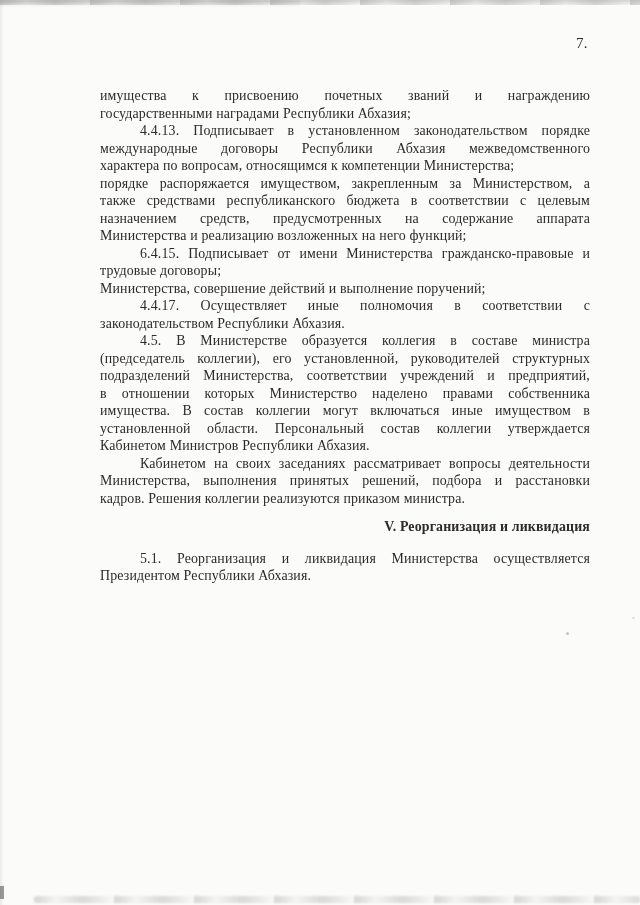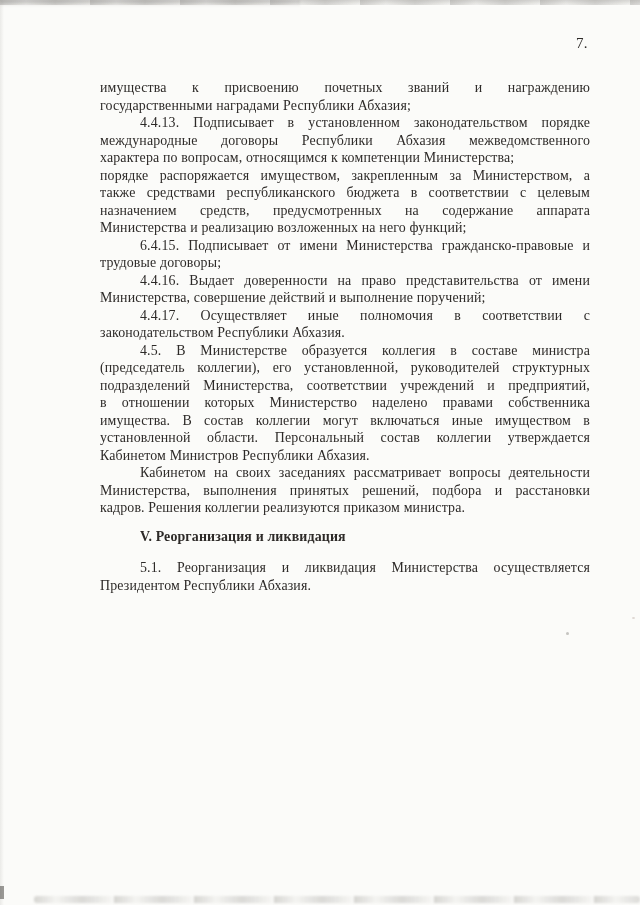--- a/index.html
+++ b/index.html
@@ -65,36 +65,36 @@
     position: absolute;
     top: 35px;
     left: 576px;
     font-size: 15px;
     letter-spacing: 0.3px;
   }
   
   .doc-body {
     position: absolute;
     left: 100px;
-    top: 79px;
+    top: 87px;
     width: 490px;
   }
   .para { margin: 0; padding: 0; }
   .line {
     font-size: 13.9px;
     line-height: 17.5px;
     letter-spacing: 0.15px;
     white-space: normal;
   }
   .line-indent { padding-left: 40px; }
   .line-fill {
     text-align: justify;
     text-align-last: justify;
   }
-  .para-heading { margin-top: 11px; margin-bottom: 14px; }
+  .para-heading { margin-top: 11px; margin-bottom: 14px; text-align: right; }
   .para-heading .line { font-weight: bold; }
 </style>
 </head>
 <body>
 
 <div class="page">
   <div class="edge-top"></div>
   <div class="edge-top-left"></div>
   <div class="edge-left"></div>
   <div class="edge-bottom"></div>
@@ -118,21 +118,20 @@
         <div class="line line-fill">порядке распоряжается имуществом, закрепленным за Министерством, а</div>
         <div class="line line-fill">также средствами республиканского бюджета в соответствии с целевым</div>
         <div class="line line-fill">назначением средств, предусмотренных на содержание аппарата</div>
         <div class="line">Министерства и реализацию возложенных на него функций;</div>
       </div>
       <div class="para para-body">
         <div class="line line-indent line-fill">6.4.15. Подписывает от имени Министерства гражданско-правовые и</div>
         <div class="line">трудовые договоры;</div>
       </div>
       <div class="para para-body">
-        <div class="line line-indent line-fill">4.4.16. Выдает доверенности на право представительства от имени</div>
         <div class="line">Министерства, совершение действий и выполнение поручений;</div>
       </div>
       <div class="para para-body">
         <div class="line line-indent line-fill">4.4.17. Осуществляет иные полномочия в соответствии с</div>
         <div class="line">законодательством Республики Абхазия.</div>
       </div>
       <div class="para para-body">
         <div class="line line-indent line-fill">4.5. В Министерстве образуется коллегия в составе министра</div>
         <div class="line line-fill">(председатель коллегии), его установленной, руководителей структурных</div>
         <div class="line line-fill">подразделений Министерства, соответствии учреждений и предприятий,</div>

